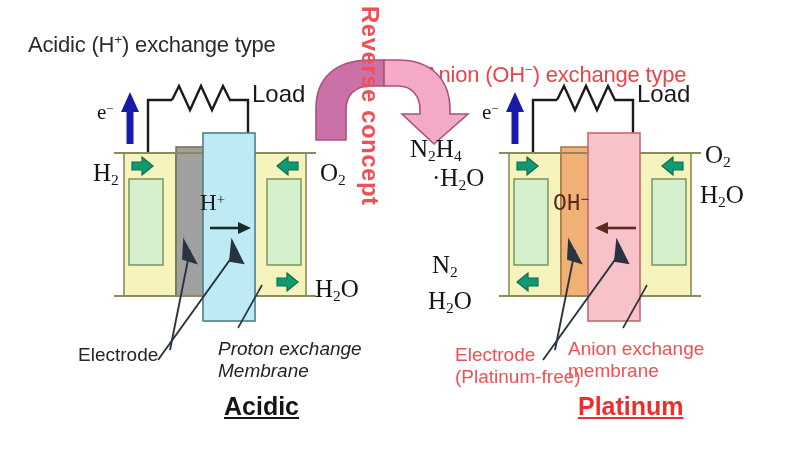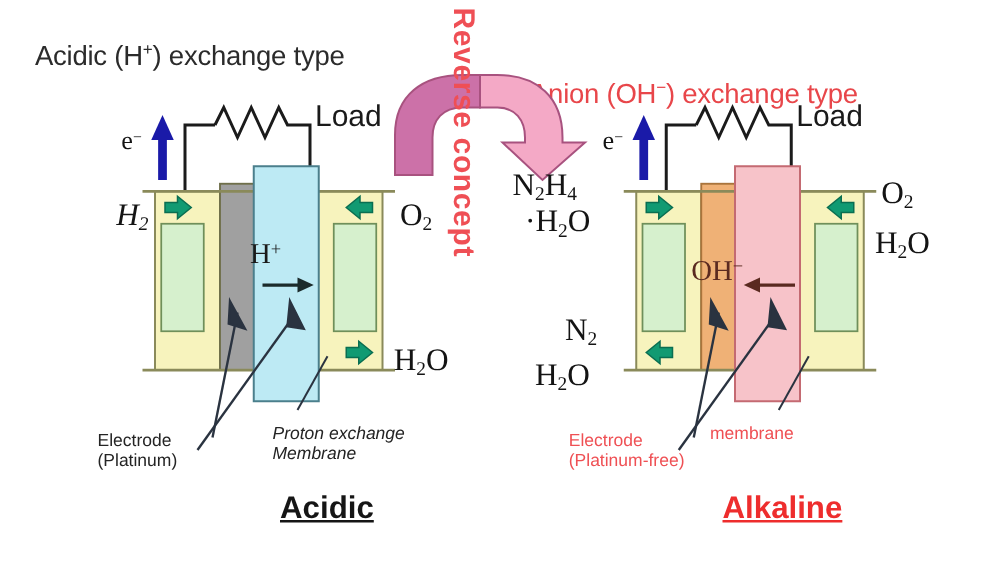--- a/index.html
+++ b/index.html
@@ -56,21 +56,21 @@
   .elabel sup { font-size: 0.6em; vertical-align: 0.45em; }
 
   .load-label {
     font-size: 24px;
     white-space: nowrap;
     color: #1a1a1a;
   }
 
   
   .caption {
-    font-size: 14px;
+    font-size: 19px;
     line-height: 1.16;
     white-space: nowrap;
   }
   .caption.blk { color: #242424; }
   .caption.red { color: #ef5054; }
 
   .emph {
     font-size: 25px;
     font-weight: bold;
     white-space: nowrap;
@@ -180,33 +180,32 @@
       <path d="M 48,215 L 127,105" fill="none"></path>
       <path d="M 122,96 L 133,118 L 120,116 Z"></path>
       <path d="M 128,183 L 152,140" fill="none" stroke-width="1.6"></path>
     </g>
   </svg>
 
   <div class="abs ion-label" style="left:200px; top:190px;">
     <span>H</span><sup>+</sup>
   </div>
 
-  <div class="abs chem" style="left:93px; top:160px;font-style:italic;">
+  <div class="abs chem" style="left:93px; top:160px;">
     <span>H</span><sub>2</sub>
   </div>
   <div class="abs chem" style="left:320px; top:160px;">
     <span>O</span><sub>2</sub>
   </div>
   <div class="abs chem" style="left:315px; top:276px;">
     <span>H</span><sub>2</sub><span>O</span>
   </div>
 
   <div class="abs caption blk" style="left:78px; top:344px;">
     <div>Electrode</div>
-    <div>(Platinum)</div>
   </div>
   <div class="abs caption blk" style="left:218px; top:338px;font-style:italic;">
     <div>Proton exchange</div>
     <div>Membrane</div>
   </div>
   <div class="abs emph blk" style="left:224px; top:392px;">Acidic</div>
 
   <svg class="abs" style="left:505px; top:78px;" width="180" height="80">
     <path d="M 28,74 L 28,22 L 52,22" fill="none" stroke="#1b1b1b" stroke-width="2.4"></path>
     <path d="M 52,22 L 59,8 L 70,32 L 81,8 L 92,32 L 103,8 L 110,22 L 128,22 L 128,74" fill="none" stroke="#1b1b1b" stroke-width="2.4"></path>
@@ -242,49 +241,50 @@
     </g>
     <g stroke="#2a3340" stroke-width="1.9" fill="#2a3340">
       <path d="M 60,205 L 80,105" fill="none"></path>
       <path d="M 74,96 L 86,118 L 73,114 Z"></path>
       <path d="M 48,215 L 127,105" fill="none"></path>
       <path d="M 122,96 L 133,118 L 120,116 Z"></path>
       <path d="M 128,183 L 152,140" fill="none" stroke-width="1.6"></path>
     </g>
   </svg>
 
-  <div class="abs ion-label" style="left:553px; top:204px; color:#5a2a20;">
+  <div class="abs ion-label" style="left:553px; top:191px; color:#5a2a20;font-family:Liberation Mono, monospace;">
     <span>OH</span><sup>−</sup>
   </div>
 
   <div class="abs chem" style="left:410px; top:136px;">
     <div>
       <span>N</span><sub>2</sub><span>H</span><sub>4</sub>
     </div>
-    <div style="margin-left:10px;">
+    <div style="margin-left:22px;">
       <span>·</span><span>H</span><sub>2</sub><span>O</span>
     </div>
   </div>
 
-  <div class="abs chem" style="left:452px; top:252px;text-align:center;">
+  <div class="abs chem" style="left:432px; top:252px;text-align:center;">
     <span>N</span><sub>2</sub>
   </div>
   <div class="abs chem" style="left:428px; top:288px;">
     <span>H</span><sub>2</sub><span>O</span>
   </div>
 
   <div class="abs chem" style="left:705px; top:142px;">
     <span>O</span><sub>2</sub>
   </div>
   <div class="abs chem" style="left:700px; top:182px;">
     <span>H</span><sub>2</sub><span>O</span>
   </div>
 
   <div class="abs caption red" style="left:455px; top:344px;">
     <div>Electrode</div>
     <div>(Platinum-free)</div>
   </div>
   <div class="abs caption red" style="left:568px; top:338px;">
+    <div>Anion exchange</div>
     <div>membrane</div>
   </div>
-  <div class="abs emph red" style="left:578px; top:392px;">Alkaline</div>
+  <div class="abs emph red" style="left:578px; top:392px;">Platinum</div>
 
 </div>
 
 </body></html>

